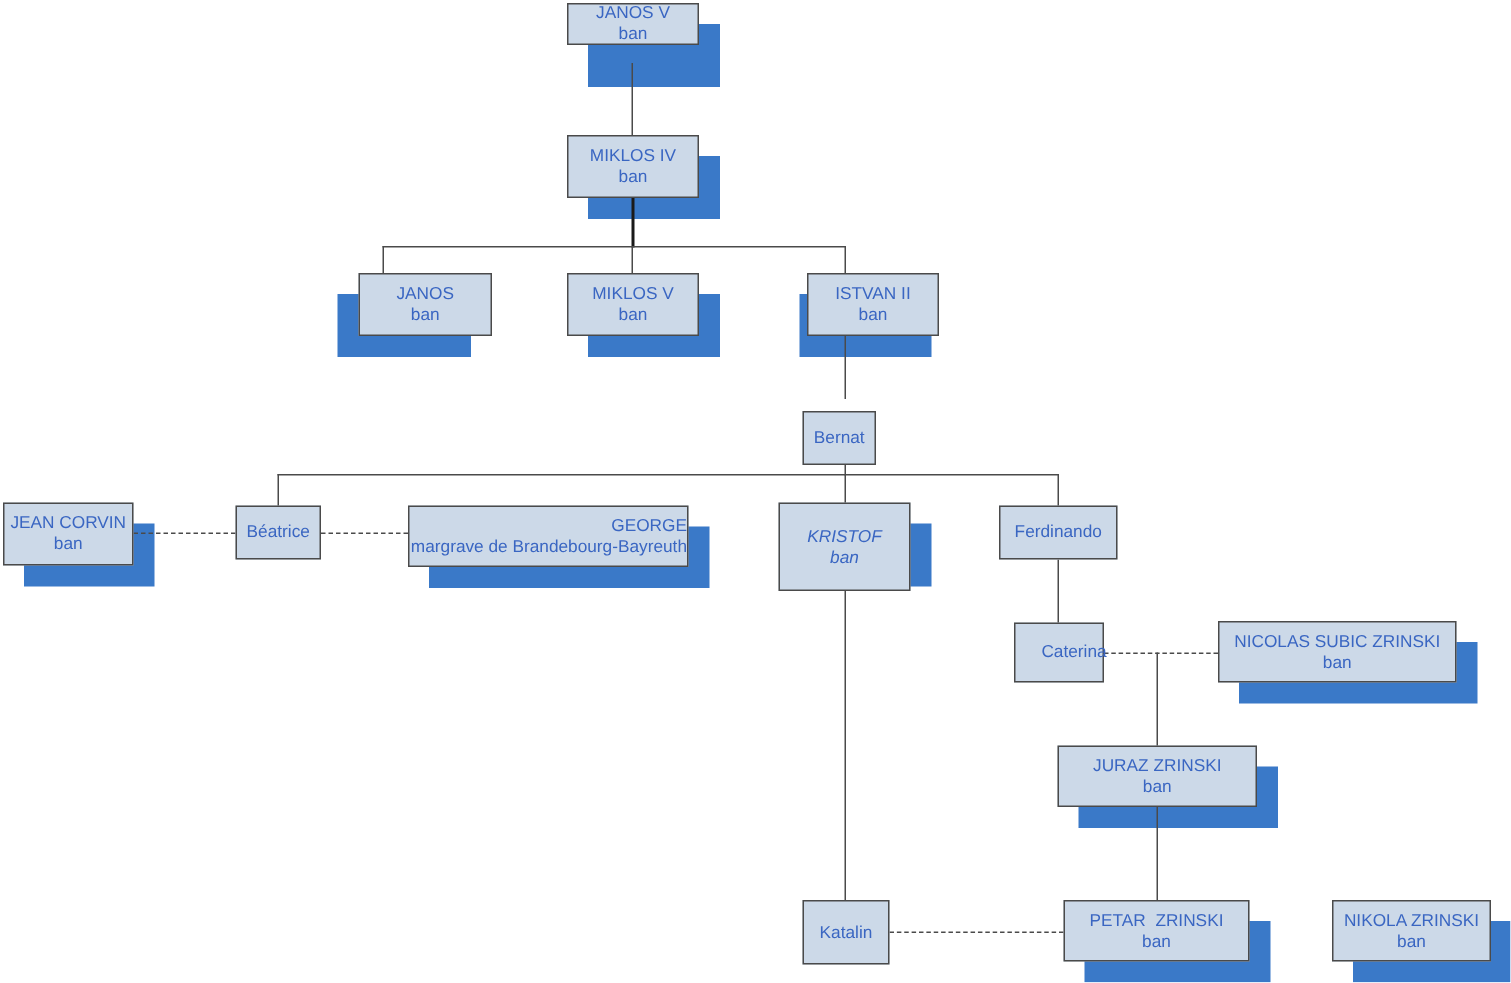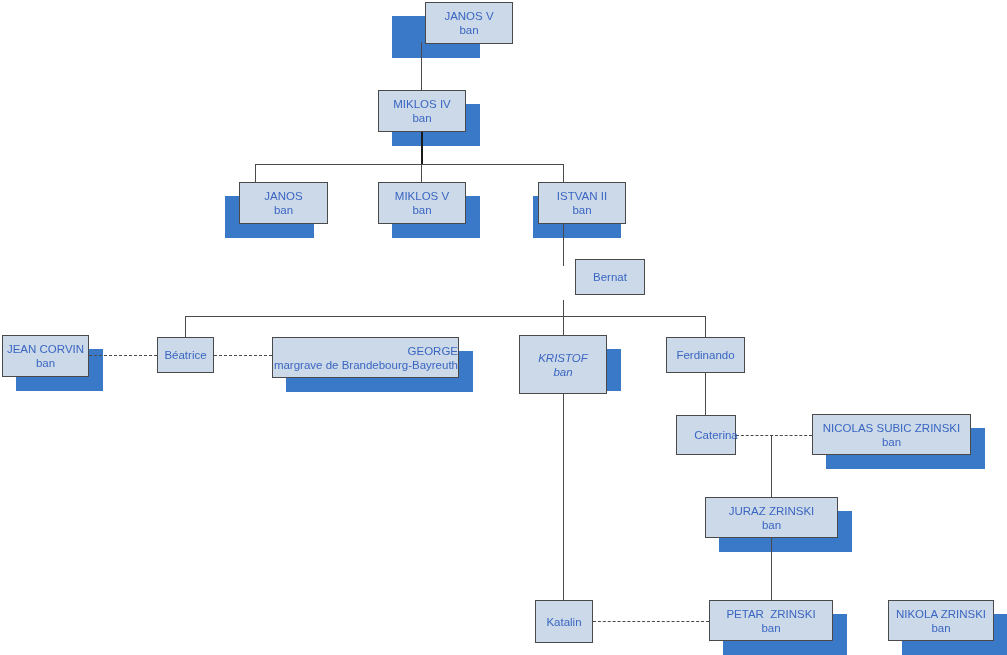--- a/index.html
+++ b/index.html
@@ -103,21 +103,21 @@
   <div class="shadow" style="left:392px; top:196px; width:88px;  height:42px;"></div>
   <div class="shadow" style="left:533px; top:196px; width:88px;  height:42px;"></div>
   <div class="shadow" style="left:16px;  top:349px; width:87px;  height:42px;"></div>
   <div class="shadow" style="left:286px; top:351px; width:187px; height:41px;"></div>
   <div class="shadow" style="left:533px; top:349px; width:88px;  height:42px;"></div>
   <div class="shadow" style="left:826px; top:428px; width:159px; height:41px;"></div>
   <div class="shadow" style="left:719px; top:511px; width:133px; height:41px;"></div>
   <div class="shadow" style="left:723px; top:614px; width:124px; height:41px;"></div>
   <div class="shadow" style="left:902px; top:614px; width:106px; height:41px;"></div>
 
-  <div class="node" style="left:378px; top:2px; width:88px; height:42px;margin-left:47px;">
+  <div class="node" style="left:378px; top:2px; width:88px; height:28px;">
     <span class="nm">JANOS V</span>
     <span class="sub">ban</span>
   </div>
 
   <div class="node" style="left:378px; top:90px; width:88px; height:42px;">
     <span class="nm">MIKLOS IV</span>
     <span class="sub">ban</span>
   </div>
 
   <div class="node" style="left:211px; top:182px; width:89px; height:42px;margin-left:28px;">
@@ -128,21 +128,21 @@
   <div class="node" style="left:378px; top:182px; width:88px; height:42px;">
     <span class="nm">MIKLOS V</span>
     <span class="sub">ban</span>
   </div>
 
   <div class="node" style="left:519px; top:182px; width:88px; height:42px;margin-left:19px;">
     <span class="nm">ISTVAN II</span>
     <span class="sub">ban</span>
   </div>
 
-  <div class="node" style="left:535px; top:259px; width:70px; height:36px;margin-left:40px;">
+  <div class="node" style="left:535px; top:274px; width:49px; height:36px;">
     <span class="nm">Bernat</span>
   </div>
 
   <div class="node" style="left:2px; top:335px; width:87px; height:42px;">
     <span class="nm">JEAN CORVIN</span>
     <span class="sub">ban</span>
   </div>
 
   <div class="node" style="left:157px; top:337px; width:57px; height:36px;">
     <span class="nm">Béatrice</span>

